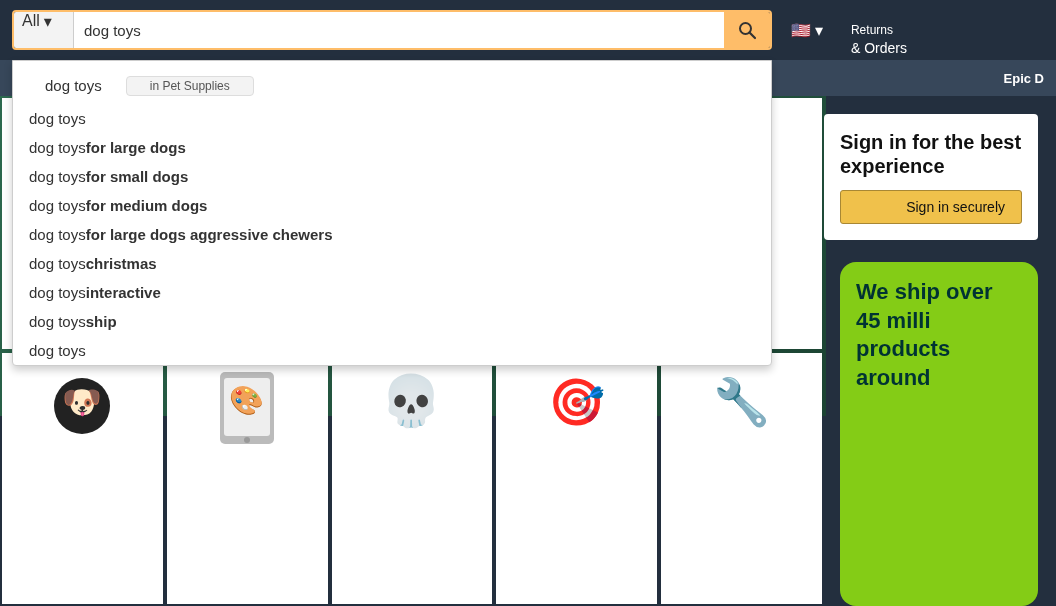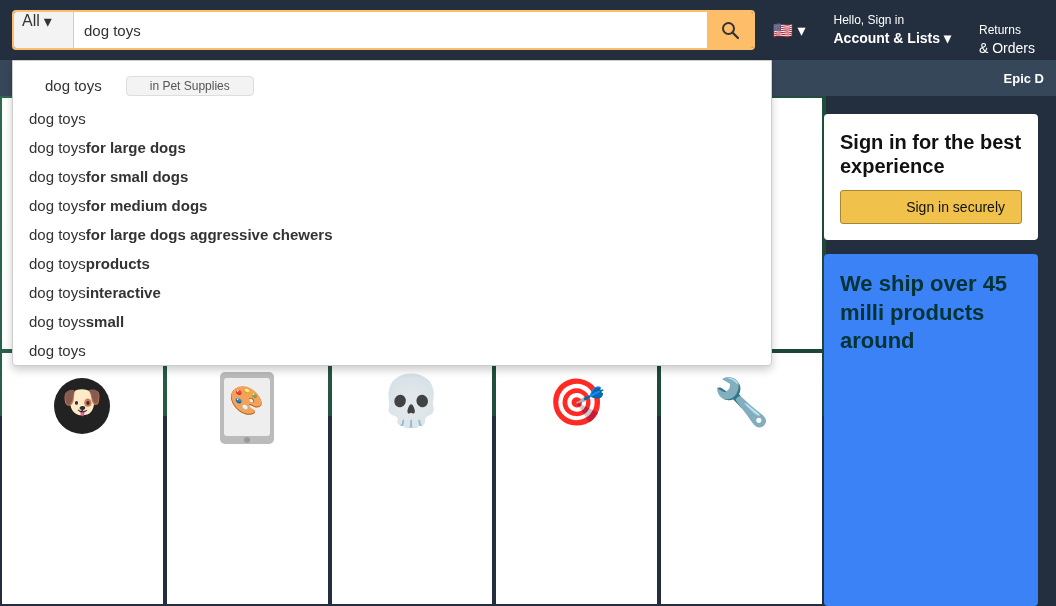--- a/index.html
+++ b/index.html
@@ -187,24 +187,24 @@
       border-radius: 3px;
       padding: 8px 16px;
       width: 100%;
       font-size: 14px;
       cursor: pointer;
       text-align: right;
       color: #111;
     }
 
     .ship-card {
-      background: #3b82f6;
+      background: #84cc16;
       padding: 16px;
-      margin: 0 10px 0 0;
-      border-radius: 4px;
+      margin: 0 10px 0 16px;
+      border-radius: 16px;
       flex: 1;
     }
 
     .ship-text {
       font-size: 22px;
       font-weight: bold;
       color: #003333;
       line-height: 1.3;
     }
 
@@ -266,21 +266,21 @@
     .right-panel {
       position: absolute;
       top: 96px;
       right: 0;
       width: 232px;
       bottom: 0;
       z-index: 1;
       display: flex;
       flex-direction: column;
       padding: 8px 8px 0 0;
-      gap: 8px;
+      gap: 16px;
     }
   </style>
 </head>
 <body>
 
 <div class="header">
   <div class="search-bar">
     <button class="search-category">
       <span>All</span>
       <span>▾</span>
@@ -292,27 +292,20 @@
         <line x1="12.5" y1="12.5" x2="18" y2="18" stroke="#333" stroke-width="2.2" stroke-linecap="round"></line>
       </svg>
     </button>
   </div>
 
   <div class="flag-area">
     <span>🇺🇸</span>
     <span>▾</span>
   </div>
 
-  <div class="header-account">
-    <div class="top-line">Hello, Sign in</div>
-    <div class="bottom-line">
-      <span>Account &amp; Lists</span>
-      <span>▾</span>
-    </div>
-  </div>
 
   <div class="header-returns">
     <div class="top-line">Returns</div>
     <div class="bottom-line">&amp; Orders</div>
   </div>
 </div>
 
 <div class="nav-bar">
   <div class="nav-item">☰  All</div>
   <div class="nav-item">Customer Service</div>
@@ -346,29 +339,29 @@
   <div class="autocomplete-item">
     <span class="suggestion-normal">dog toys </span>
       <span class="suggestion-bold">for medium dogs</span>
   </div>
   <div class="autocomplete-item">
     <span class="suggestion-normal">dog toys </span>
       <span class="suggestion-bold">for large dogs aggressive chewers</span>
   </div>
   <div class="autocomplete-item">
     <span class="suggestion-normal">dog toys </span>
-      <span class="suggestion-bold">products</span>
+      <span class="suggestion-bold">christmas</span>
   </div>
   <div class="autocomplete-item">
     <span class="suggestion-normal">dog toys </span>
       <span class="suggestion-bold">interactive</span>
   </div>
   <div class="autocomplete-item">
     <span class="suggestion-normal">dog toys </span>
-      <span class="suggestion-bold">small</span>
+      <span class="suggestion-bold">ship</span>
   </div>
   <div class="autocomplete-item">
     <span class="suggestion-normal">dog toys </span>
   </div>
 </div>
 
 <div class="hero-bg"></div>
 
 <div class="products-grid">
 

